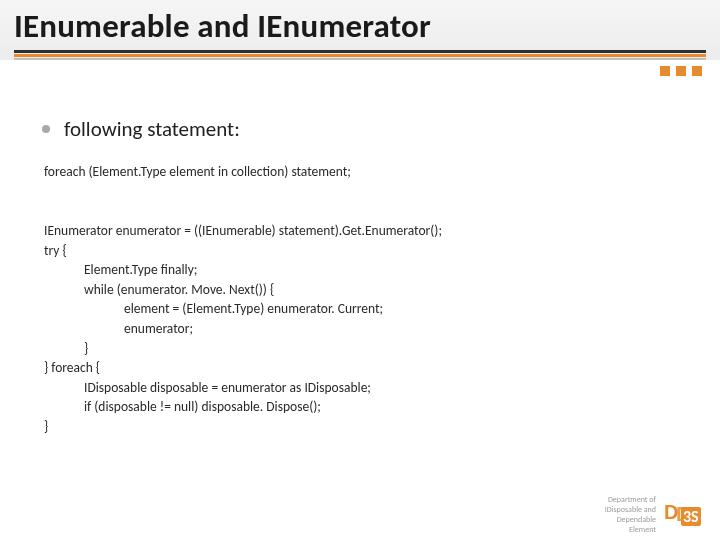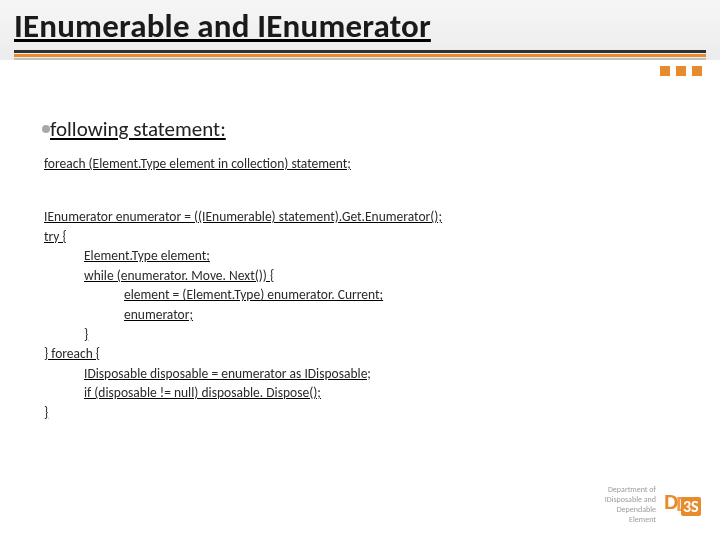--- a/index.html
+++ b/index.html
@@ -1,20 +1,19 @@
 <!DOCTYPE html>
 <html><head>
 <meta charset="utf-8">
 <style>
   * { box-sizing: border-box; margin: 0; padding: 0; }
   html, body { width: 720px; height: 540px; overflow: hidden; font-family: Calibri, "Segoe UI", Arial, sans-serif; background: #fff; }
   .slide {
     width: 720px; height: 540px; position: relative;
     background: linear-gradient(to bottom, #f6f6f6 0%, #ececec 60px, #fff 60px, #fff 100%);
-    text-decoration: underline;
   }
   .title-wrap {
     padding: 6px 14px 0 14px;
   }
   .title {
     font-size: 33px;
     font-weight: 700;
     color: #1a1a1a;
     letter-spacing: 0.2px;
   }
@@ -26,41 +25,41 @@
   .dots {
     position: absolute; top: 66px; right: 18px; display: flex; gap: 6px;
   }
   .dot { width: 10px; height: 10px; background: #e88b2d; }
 
   .body {
     padding: 38px 42px 0 42px;
     color: #222;
   }
   .bullet-row {
-    display: flex; align-items: center; margin: 18px 0 10px 0;
+    display: flex; align-items: center; gap: 14px; margin: 18px 0 10px 0;
   }
   .bullet-dot {
     width: 8px; height: 8px; border-radius: 50%;
     background: #a8a8a8; flex: 0 0 auto;
   }
   .bullet-text {
     font-size: 21px; color: #222;
   }
   .code {
     font-family: Calibri, "Segoe UI", Arial, sans-serif;
     font-size: 13.5px; line-height: 1.45;
     color: #2a2a2a;
-    margin: 12px 0 14px 2px;
+    margin: 20px 0 14px 2px;
     white-space: pre;
   }
   .indent1 { padding-left: 40px; }
   .indent2 { padding-left: 80px; }
 
   .footer {
-    position: absolute; bottom: 16px; right: 10px;
+    position: absolute; bottom: 6px; right: 10px;
     display: flex; align-items: center; gap: 8px;
   }
   .footer-text {
     font-size: 8px; line-height: 1.25; color: #9c9c9c; text-align: right;
   }
   .footer-logo {
     width: 46px; height: 26px; position: relative;
   }
   .logo-d1, .logo-d2 {
     position: absolute; font-weight: 800; font-size: 20px;
@@ -100,21 +99,21 @@
       <div class="bullet-dot"></div>
       <div class="bullet-text">following statement:</div>
     </div>
 
     <div class="code">foreach (Element.Type element in collection) statement;</div>
 
 
     <div class="code">
 <span>IEnumerator enumerator = ((IEnumerable) statement).Get.Enumerator();</span>
 <span>try {</span>
-<span class="indent1">Element.Type element;</span>
+<span class="indent1">Element.Type finally;</span>
 <span class="indent1">while (enumerator. Move. Next()) {</span>
 <span class="indent2">element = (Element.Type) enumerator. Current;</span>
 <span class="indent2">enumerator;</span>
 <span class="indent1">}</span>
 <span>} foreach {</span>
 <span class="indent1">IDisposable disposable = enumerator as IDisposable;</span>
 <span class="indent1">if (disposable != null) disposable. Dispose();</span>
 <span>}</span></div>
 
   </div>

